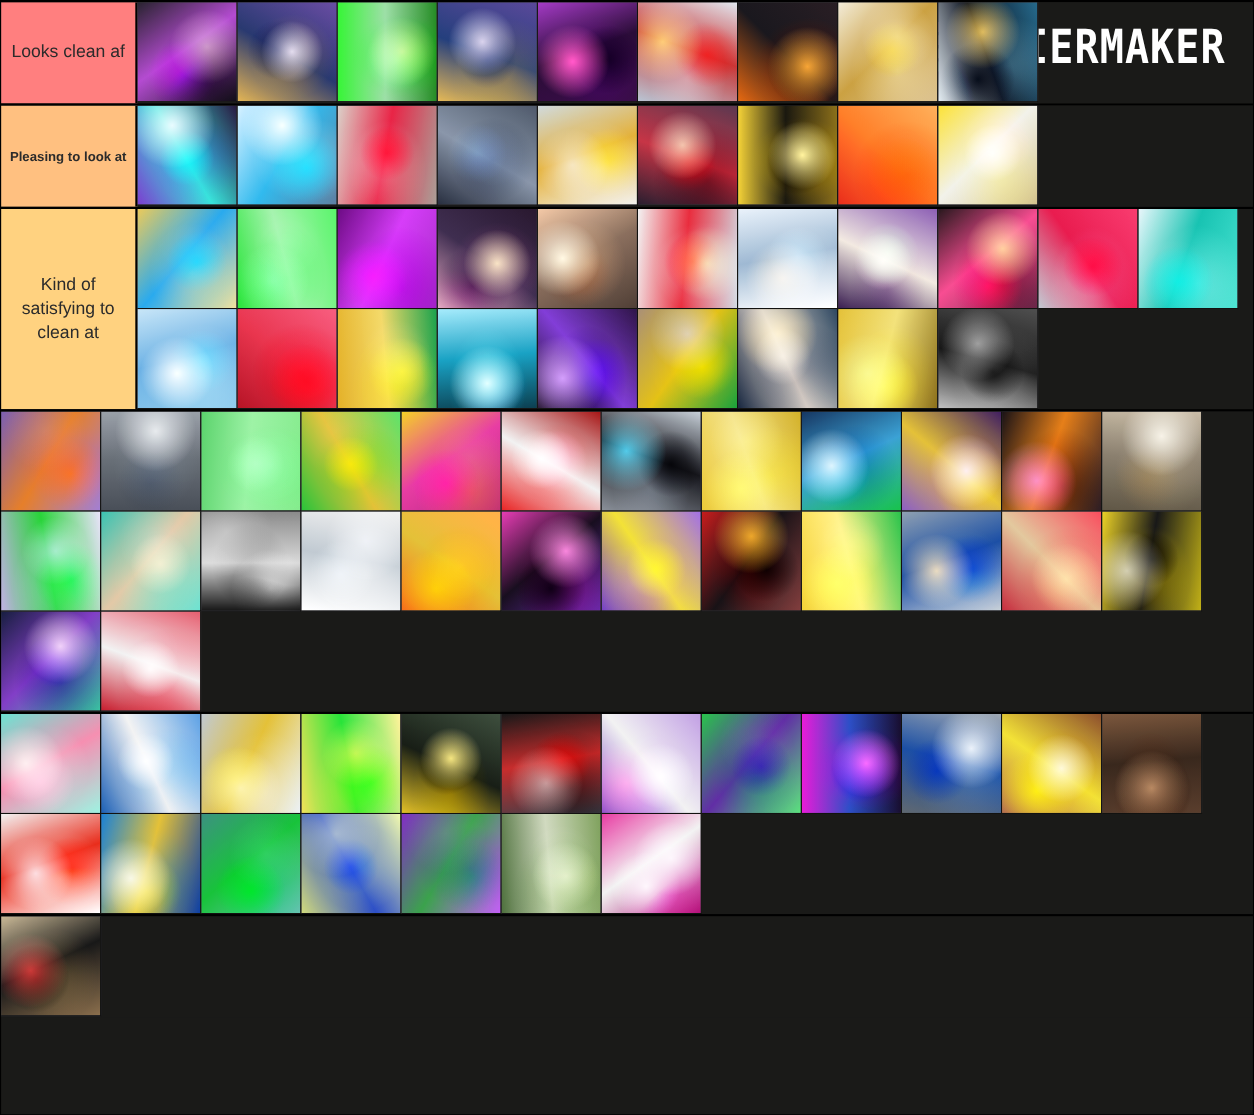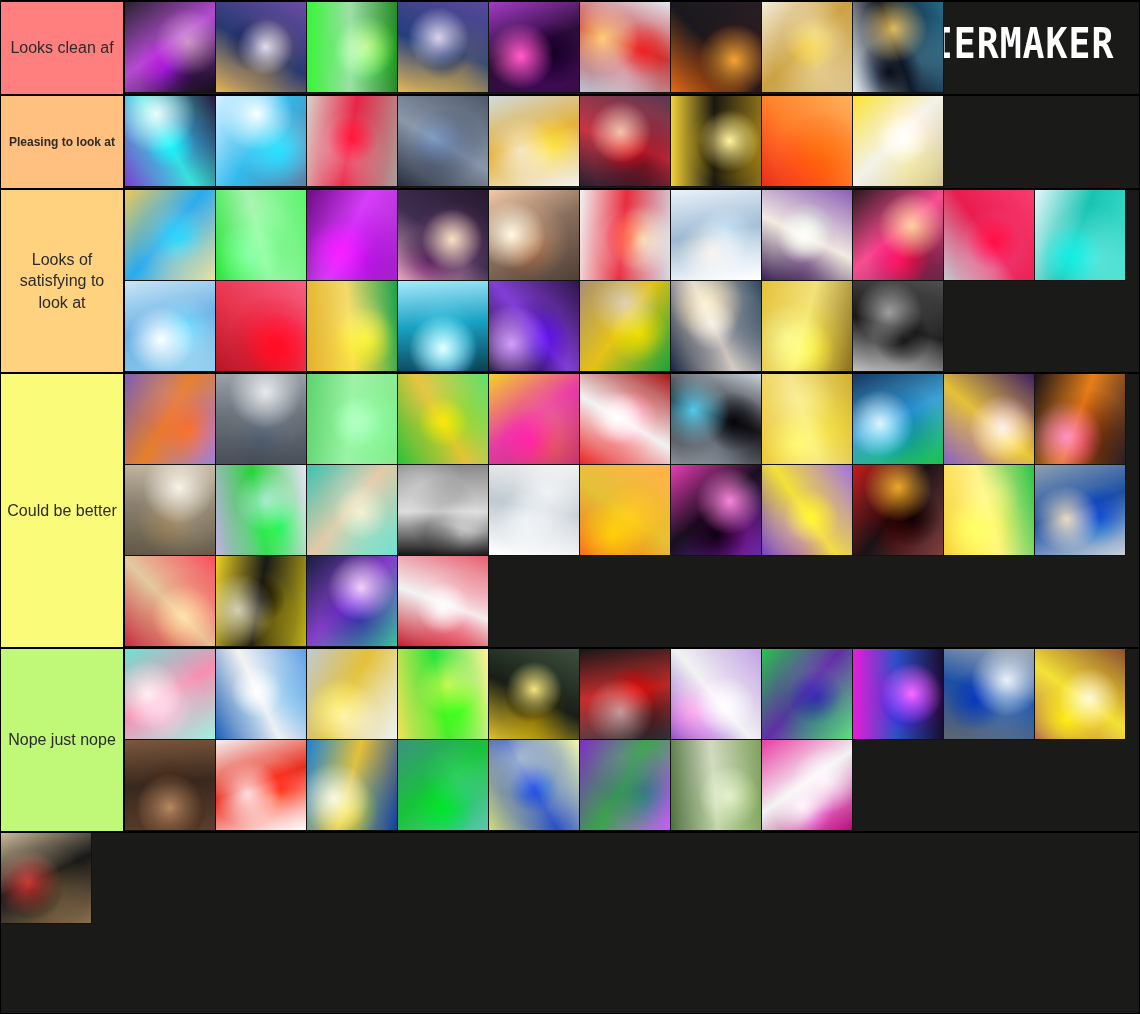--- a/index.html
+++ b/index.html
@@ -195,21 +195,21 @@
           </div>
           <div class="tile">
             <div class="px" style="background-image: radial-gradient(circle at 70% 65%, rgb(192, 24, 16) 0%, transparent 42%), radial-gradient(circle at 65% 68%, rgb(255, 128, 48) 0%, transparent 38%), radial-gradient(at 70% 70%, rgb(224, 48, 32) 0%, transparent 55%), linear-gradient(45deg, rgb(224, 48, 32) 0%, rgb(255, 128, 48) 48%, rgb(255, 176, 96) 100%); background-blend-mode: screen, overlay, soft-light, normal; filter: saturate(1.05) contrast(1.02);"></div>
           </div>
           <div class="tile">
             <div class="px" style="background-image: radial-gradient(circle at 60% 35%, rgb(224, 48, 48) 0%, transparent 42%), radial-gradient(circle at 55% 48%, rgb(240, 240, 232) 0%, transparent 38%), radial-gradient(at 60% 70%, rgb(248, 224, 64) 0%, transparent 55%), linear-gradient(135deg, rgb(248, 224, 64) 0%, rgb(240, 240, 232) 48%, rgb(208, 192, 144) 100%); background-blend-mode: screen, overlay, soft-light, normal; filter: saturate(1.05) contrast(1.02);"></div>
           </div>
         </div>
       </div>
       <div class="tier-row">
-        <div class="tier-label" style="background: rgb(255, 210, 128);">Looks of satisfying to look at</div>
+        <div class="tier-label" style="background: rgb(255, 210, 128);">Kind of satisfying to clean at</div>
         <div class="tier-items">
           <div class="tile">
             <div class="px" style="background-image: radial-gradient(circle at 55% 30%, rgb(16, 16, 24) 0%, transparent 42%), radial-gradient(circle at 60% 53%, rgb(48, 168, 232) 0%, transparent 38%), radial-gradient(at 55% 65%, rgb(232, 200, 96) 0%, transparent 55%), linear-gradient(130deg, rgb(232, 200, 96) 0%, rgb(48, 168, 232) 48%, rgb(240, 224, 160) 100%); background-blend-mode: screen, overlay, soft-light, normal; filter: saturate(1.05) contrast(1.02);"></div>
           </div>
           <div class="tile">
             <div class="px" style="background-image: radial-gradient(circle at 50% 35%, rgb(26, 90, 32) 0%, transparent 42%), radial-gradient(circle at 35% 73%, rgb(168, 240, 176) 0%, transparent 38%), radial-gradient(at 50% 70%, rgb(48, 224, 64) 0%, transparent 55%), linear-gradient(75deg, rgb(48, 224, 64) 0%, rgb(168, 240, 176) 48%, rgb(96, 240, 112) 100%); background-blend-mode: screen, overlay, soft-light, normal; filter: saturate(1.05) contrast(1.02);"></div>
           </div>
           <div class="tile">
             <div class="px" style="background-image: radial-gradient(circle at 40% 75%, rgb(32, 16, 40) 0%, transparent 42%), radial-gradient(circle at 35% 68%, rgb(208, 64, 240) 0%, transparent 38%), radial-gradient(at 65% 80%, rgb(106, 16, 128) 0%, transparent 55%), linear-gradient(115deg, rgb(106, 16, 128) 0%, rgb(208, 64, 240) 48%, rgb(160, 48, 192) 100%); background-blend-mode: screen, overlay, soft-light, normal; filter: saturate(1.05) contrast(1.02);"></div>
           </div>
@@ -260,21 +260,20 @@
           </div>
           <div class="tile">
             <div class="px" style="background-image: radial-gradient(circle at 30% 65%, rgb(64, 160, 80) 0%, transparent 42%), radial-gradient(circle at 45% 78%, rgb(240, 224, 128) 0%, transparent 38%), radial-gradient(at 55% 70%, rgb(224, 192, 64) 0%, transparent 55%), linear-gradient(105deg, rgb(224, 192, 64) 0%, rgb(240, 224, 128) 48%, rgb(138, 112, 32) 100%); background-blend-mode: screen, overlay, soft-light, normal; filter: saturate(1.05) contrast(1.02);"></div>
           </div>
           <div class="tile">
             <div class="px" style="background-image: radial-gradient(circle at 40% 35%, rgb(138, 138, 138) 0%, transparent 42%), radial-gradient(circle at 55% 63%, rgb(26, 26, 26) 0%, transparent 38%), radial-gradient(at 65% 70%, rgb(192, 192, 192) 0%, transparent 55%), linear-gradient(15deg, rgb(192, 192, 192) 0%, rgb(26, 26, 26) 48%, rgb(80, 80, 80) 100%); background-blend-mode: screen, overlay, soft-light, normal; filter: saturate(1.05) contrast(1.02);"></div>
           </div>
         </div>
       </div>
       <div class="tier-row">
-        <div class="tier-label" style="background: rgb(251, 251, 122);">Could be better</div>
         <div class="tier-items">
           <div class="tile">
             <div class="px" style="background-image: radial-gradient(circle at 45% 20%, rgb(26, 20, 32) 0%, transparent 42%), radial-gradient(circle at 70% 63%, rgb(224, 128, 48) 0%, transparent 38%), radial-gradient(at 70% 55%, rgb(122, 96, 176) 0%, transparent 55%), linear-gradient(120deg, rgb(122, 96, 176) 0%, rgb(224, 128, 48) 48%, rgb(160, 128, 208) 100%); background-blend-mode: screen, overlay, soft-light, normal; filter: saturate(1.05) contrast(1.02);"></div>
           </div>
           <div class="tile">
             <div class="px" style="background-image: radial-gradient(circle at 55% 20%, rgb(200, 204, 208) 0%, transparent 42%), radial-gradient(circle at 50% 73%, rgb(106, 112, 120) 0%, transparent 38%), radial-gradient(at 55% 55%, rgb(154, 160, 168) 0%, transparent 55%), linear-gradient(rgb(154, 160, 168) 0%, rgb(106, 112, 120) 48%, rgb(74, 80, 88) 100%); background-blend-mode: screen, overlay, soft-light, normal; filter: saturate(1.05) contrast(1.02);"></div>
           </div>
           <div class="tile">
             <div class="px" style="background-image: radial-gradient(circle at 70% 55%, rgb(32, 88, 40) 0%, transparent 42%), radial-gradient(circle at 55% 53%, rgb(160, 240, 168) 0%, transparent 38%), radial-gradient(at 70% 60%, rgb(96, 208, 112) 0%, transparent 55%), linear-gradient(95deg, rgb(96, 208, 112) 0%, rgb(160, 240, 168) 48%, rgb(136, 232, 144) 100%); background-blend-mode: screen, overlay, soft-light, normal; filter: saturate(1.05) contrast(1.02);"></div>
           </div>
@@ -343,21 +342,20 @@
           </div>
           <div class="tile">
             <div class="px" style="background-image: radial-gradient(circle at 60% 35%, rgb(224, 200, 208) 0%, transparent 42%), radial-gradient(circle at 55% 48%, rgb(128, 64, 192) 0%, transparent 38%), radial-gradient(at 60% 70%, rgb(26, 32, 64) 0%, transparent 55%), linear-gradient(135deg, rgb(26, 32, 64) 0%, rgb(128, 64, 192) 48%, rgb(64, 192, 160) 100%); background-blend-mode: screen, overlay, soft-light, normal; filter: saturate(1.05) contrast(1.02);"></div>
           </div>
           <div class="tile">
             <div class="px" style="background-image: radial-gradient(circle at 45% 40%, rgb(26, 20, 24) 0%, transparent 42%), radial-gradient(circle at 50% 58%, rgb(240, 240, 240) 0%, transparent 38%), radial-gradient(at 70% 75%, rgb(192, 32, 48) 0%, transparent 55%), linear-gradient(20deg, rgb(192, 32, 48) 0%, rgb(240, 240, 240) 48%, rgb(224, 96, 112) 100%); background-blend-mode: screen, overlay, soft-light, normal; filter: saturate(1.05) contrast(1.02);"></div>
           </div>
         </div>
       </div>
       <div class="tier-row">
-        <div class="tier-label" style="background: rgb(192, 248, 120);">Nope just nope</div>
         <div class="tier-items">
           <div class="tile">
             <div class="px" style="background-image: radial-gradient(circle at 25% 50%, rgb(216, 200, 184) 0%, transparent 42%), radial-gradient(circle at 40% 68%, rgb(240, 144, 176) 0%, transparent 38%), radial-gradient(at 50% 55%, rgb(112, 224, 208) 0%, transparent 55%), linear-gradient(150deg, rgb(112, 224, 208) 0%, rgb(240, 144, 176) 48%, rgb(160, 240, 224) 100%); background-blend-mode: screen, overlay, soft-light, normal; filter: saturate(1.05) contrast(1.02);"></div>
           </div>
           <div class="tile">
             <div class="px" style="background-image: radial-gradient(circle at 40% 25%, rgb(26, 26, 32) 0%, transparent 42%), radial-gradient(circle at 45% 48%, rgb(240, 240, 240) 0%, transparent 38%), radial-gradient(at 65% 60%, rgb(32, 96, 176) 0%, transparent 55%), linear-gradient(65deg, rgb(32, 96, 176) 0%, rgb(240, 240, 240) 48%, rgb(96, 160, 224) 100%); background-blend-mode: screen, overlay, soft-light, normal; filter: saturate(1.05) contrast(1.02);"></div>
           </div>
           <div class="tile">
             <div class="px" style="background-image: radial-gradient(circle at 40% 75%, rgb(138, 144, 152) 0%, transparent 42%), radial-gradient(circle at 35% 68%, rgb(224, 192, 64) 0%, transparent 38%), radial-gradient(at 65% 80%, rgb(192, 200, 208) 0%, transparent 55%), linear-gradient(115deg, rgb(192, 200, 208) 0%, rgb(224, 192, 64) 48%, rgb(232, 238, 244) 100%); background-blend-mode: screen, overlay, soft-light, normal; filter: saturate(1.05) contrast(1.02);"></div>
           </div>

